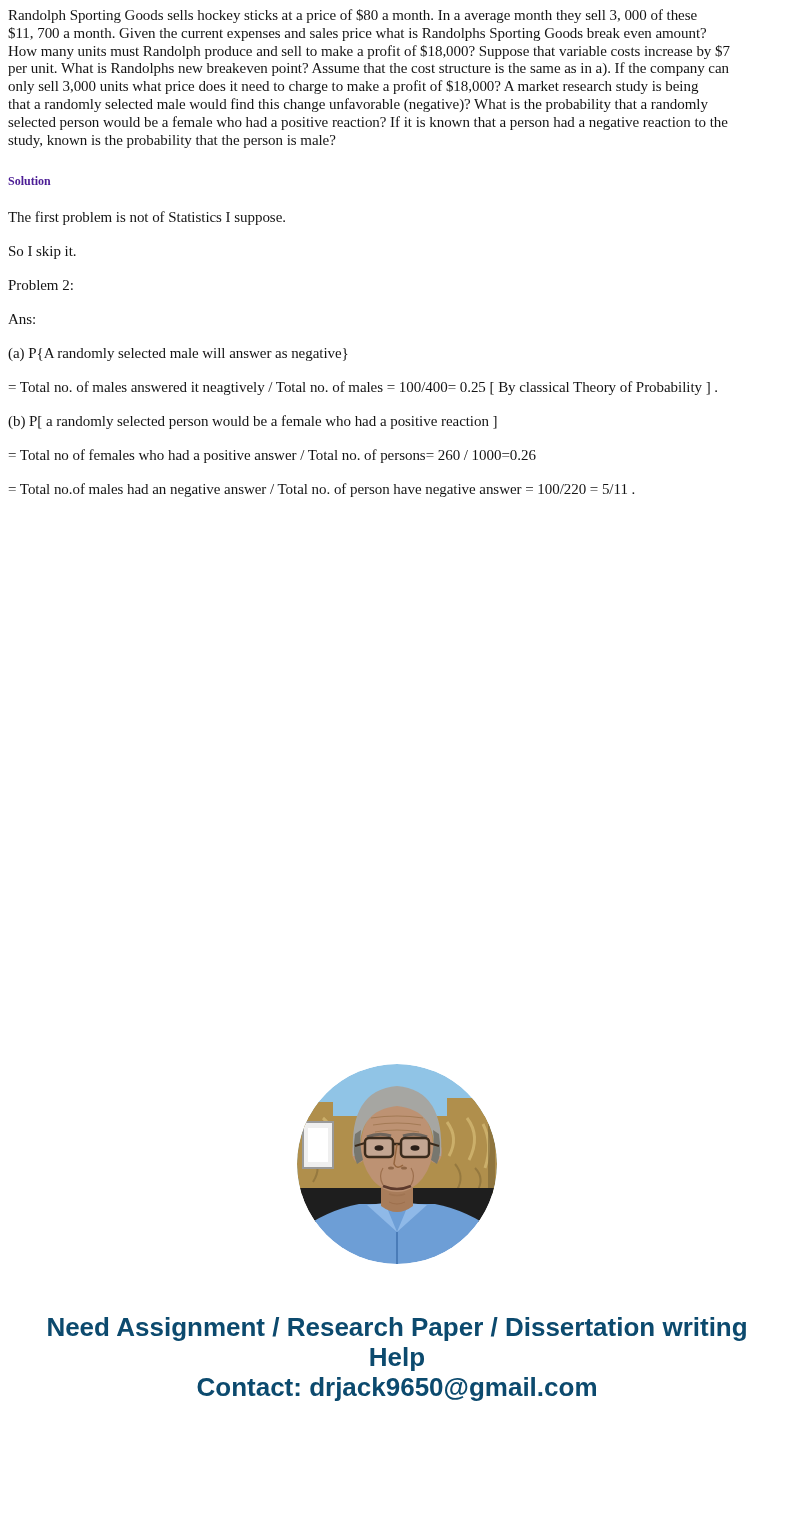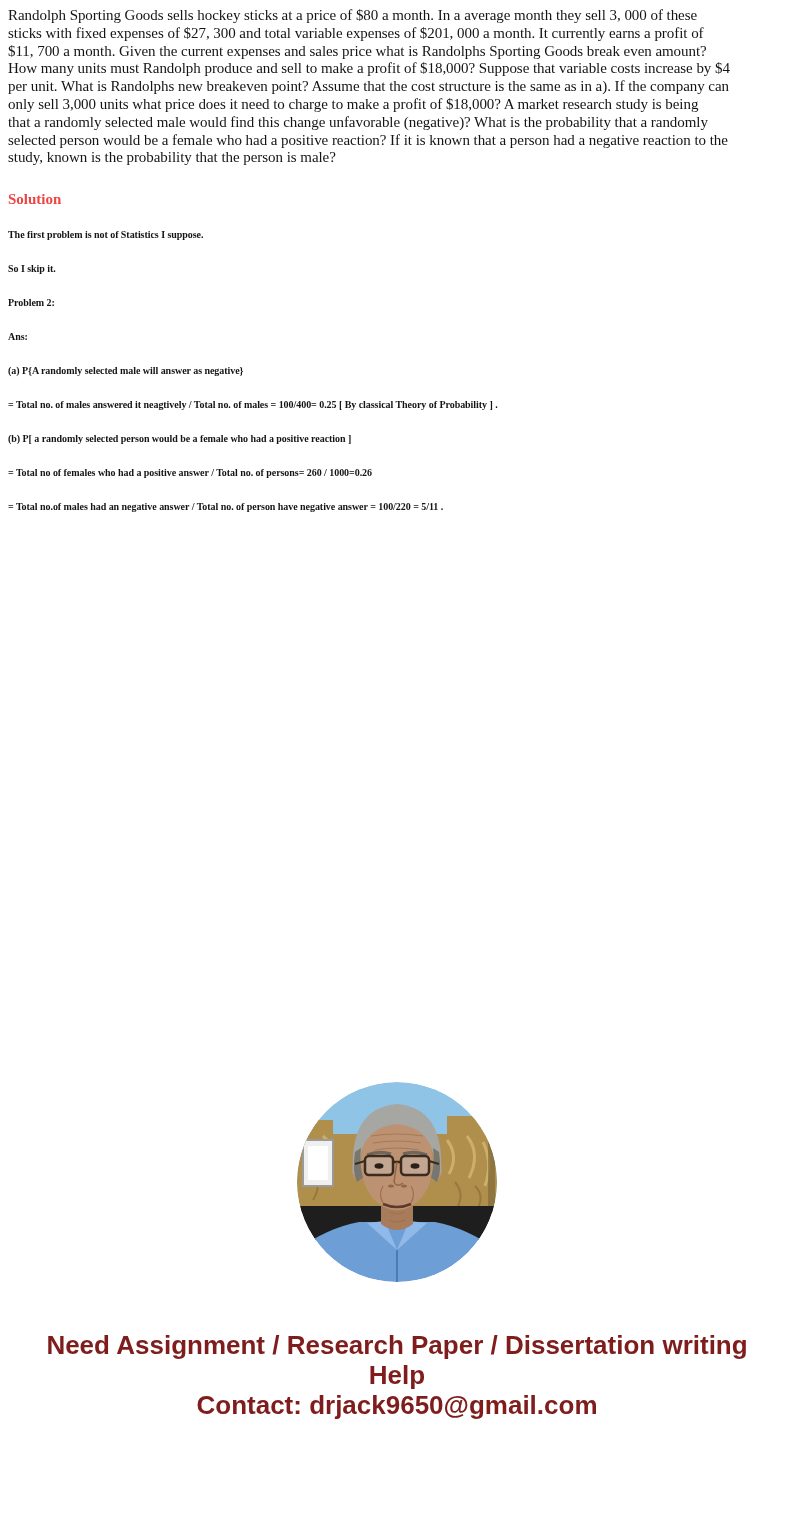--- a/index.html
+++ b/index.html
@@ -15,66 +15,64 @@
 
   .problem-line {
     font-size: 15px;
     line-height: 17.8px;
     letter-spacing: -0.05px;
     white-space: nowrap;
   }
 
   .solution-heading {
     font-family: "Liberation Serif", serif;
-    font-size: 15px;
+    font-size: 12px;
     font-weight: bold;
     line-height: 22px;
     margin: 21px 0 0 0;
-    color: #ef4444;
+    color: #4c1d95;
   }
 
   .sol-para {
-    font-size: 10px;
+    font-size: 15px;
     line-height: 18px;
     margin: 16px 0 0 0;
     letter-spacing: -0.05px;
     white-space: nowrap;
-    font-weight: bold;
   }
 
   .avatar-wrap {
     width: 200px;
     height: 200px;
     margin: 566px auto 0 auto;
     border-radius: 50%;
     overflow: hidden;
   }
   .avatar-wrap svg { display: block; }
 
   .footer {
     margin-top: 48px;
     text-align: center;
     font-family: "Liberation Sans", sans-serif;
     font-weight: bold;
     font-size: 26px;
     line-height: 30px;
-    color: #7f1d1d;
+    color: #0c4a6e;
   }
   .footer .promo { max-width: 740px; margin: 0 auto; }
 </style>
 </head>
 <body>
 
 <div class="page">
 
   <div class="problem">
     <div class="problem-line">Randolph Sporting Goods sells hockey sticks at a price of $80 a month. In a average month they sell 3, 000 of these</div>
-    <div class="problem-line">sticks with fixed expenses of $27, 300 and total variable expenses of $201, 000 a month. It currently earns a profit of</div>
     <div class="problem-line">$11, 700 a month. Given the current expenses and sales price what is Randolphs Sporting Goods break even amount?</div>
-    <div class="problem-line">How many units must Randolph produce and sell to make a profit of $18,000? Suppose that variable costs increase by $4</div>
+    <div class="problem-line">How many units must Randolph produce and sell to make a profit of $18,000? Suppose that variable costs increase by $7</div>
     <div class="problem-line">per unit. What is Randolphs new breakeven point? Assume that the cost structure is the same as in a). If the company can</div>
     <div class="problem-line">only sell 3,000 units what price does it need to charge to make a profit of $18,000? A market research study is being</div>
     <div class="problem-line">that a randomly selected male would find this change unfavorable (negative)? What is the probability that a randomly</div>
     <div class="problem-line">selected person would be a female who had a positive reaction? If it is known that a person had a negative reaction to the</div>
     <div class="problem-line">study, known is the probability that the person is male?</div>
   </div>
 
   <h2 class="solution-heading">Solution</h2>
 
   <div class="solution-body">

